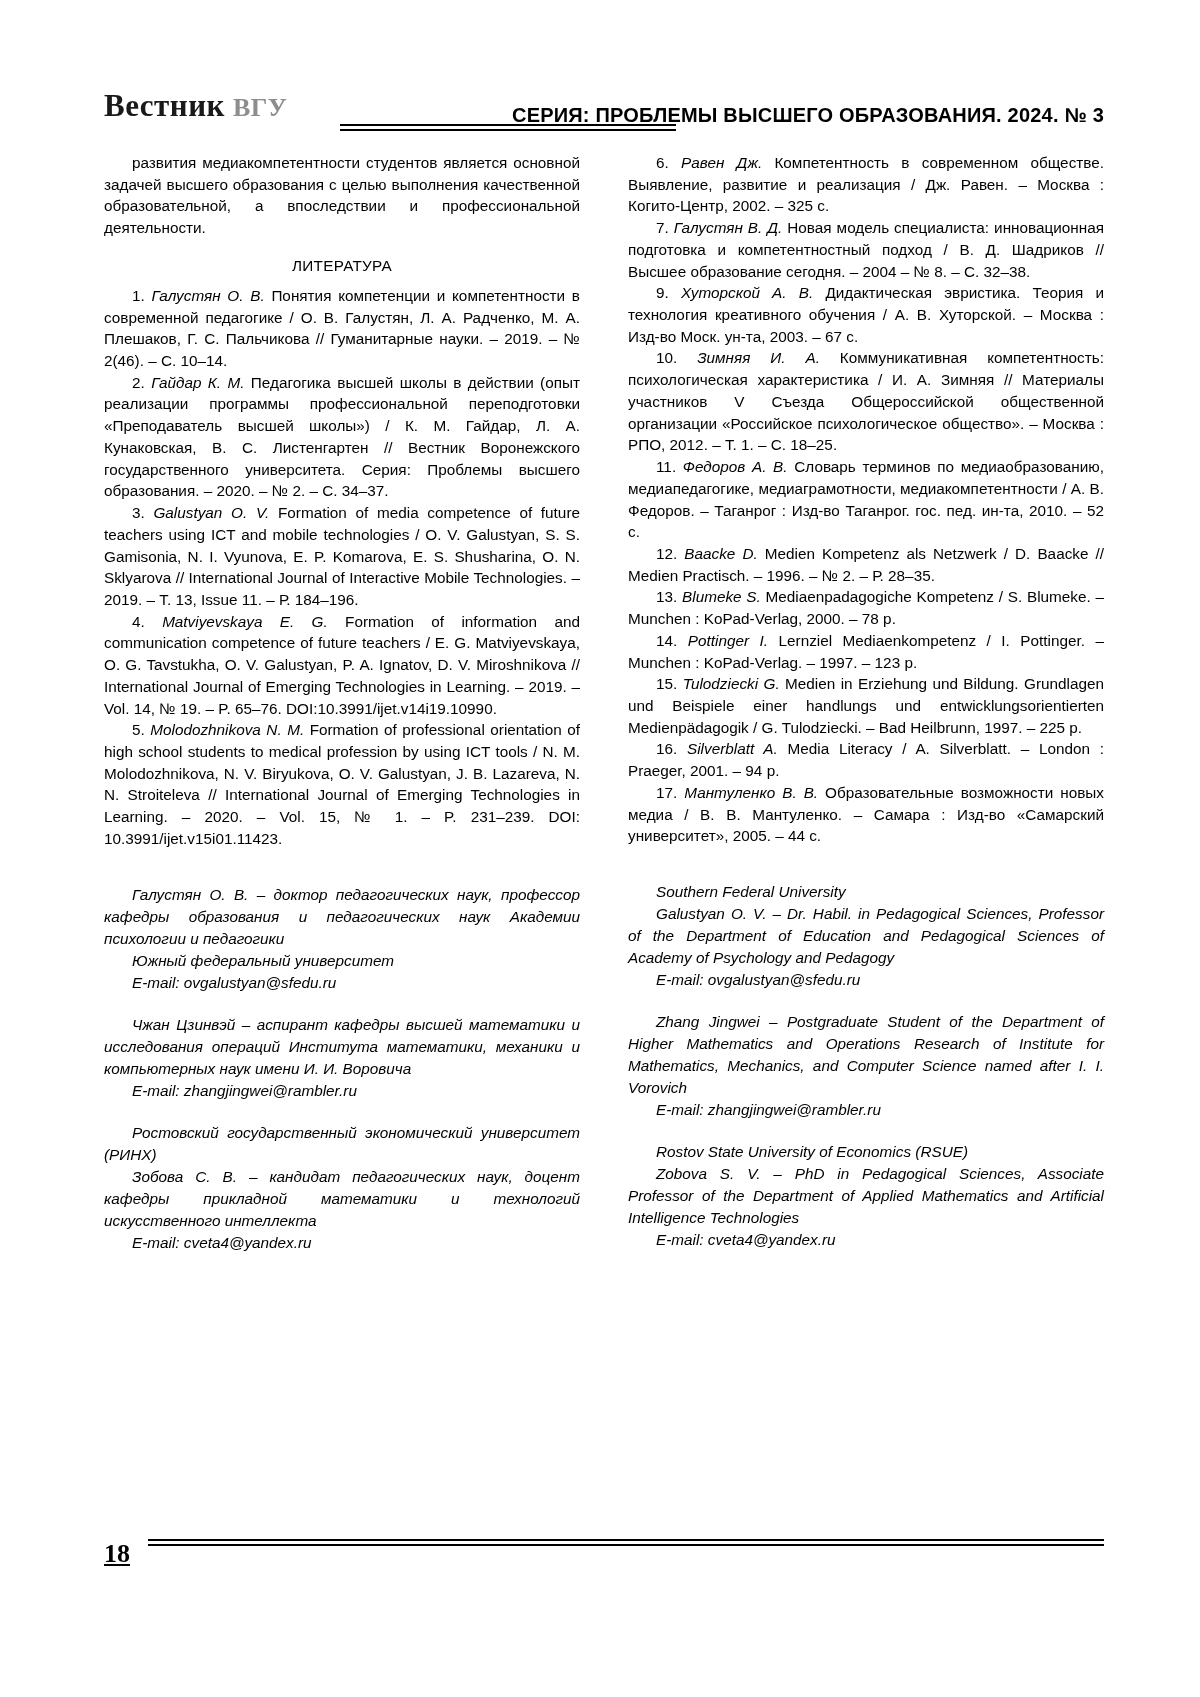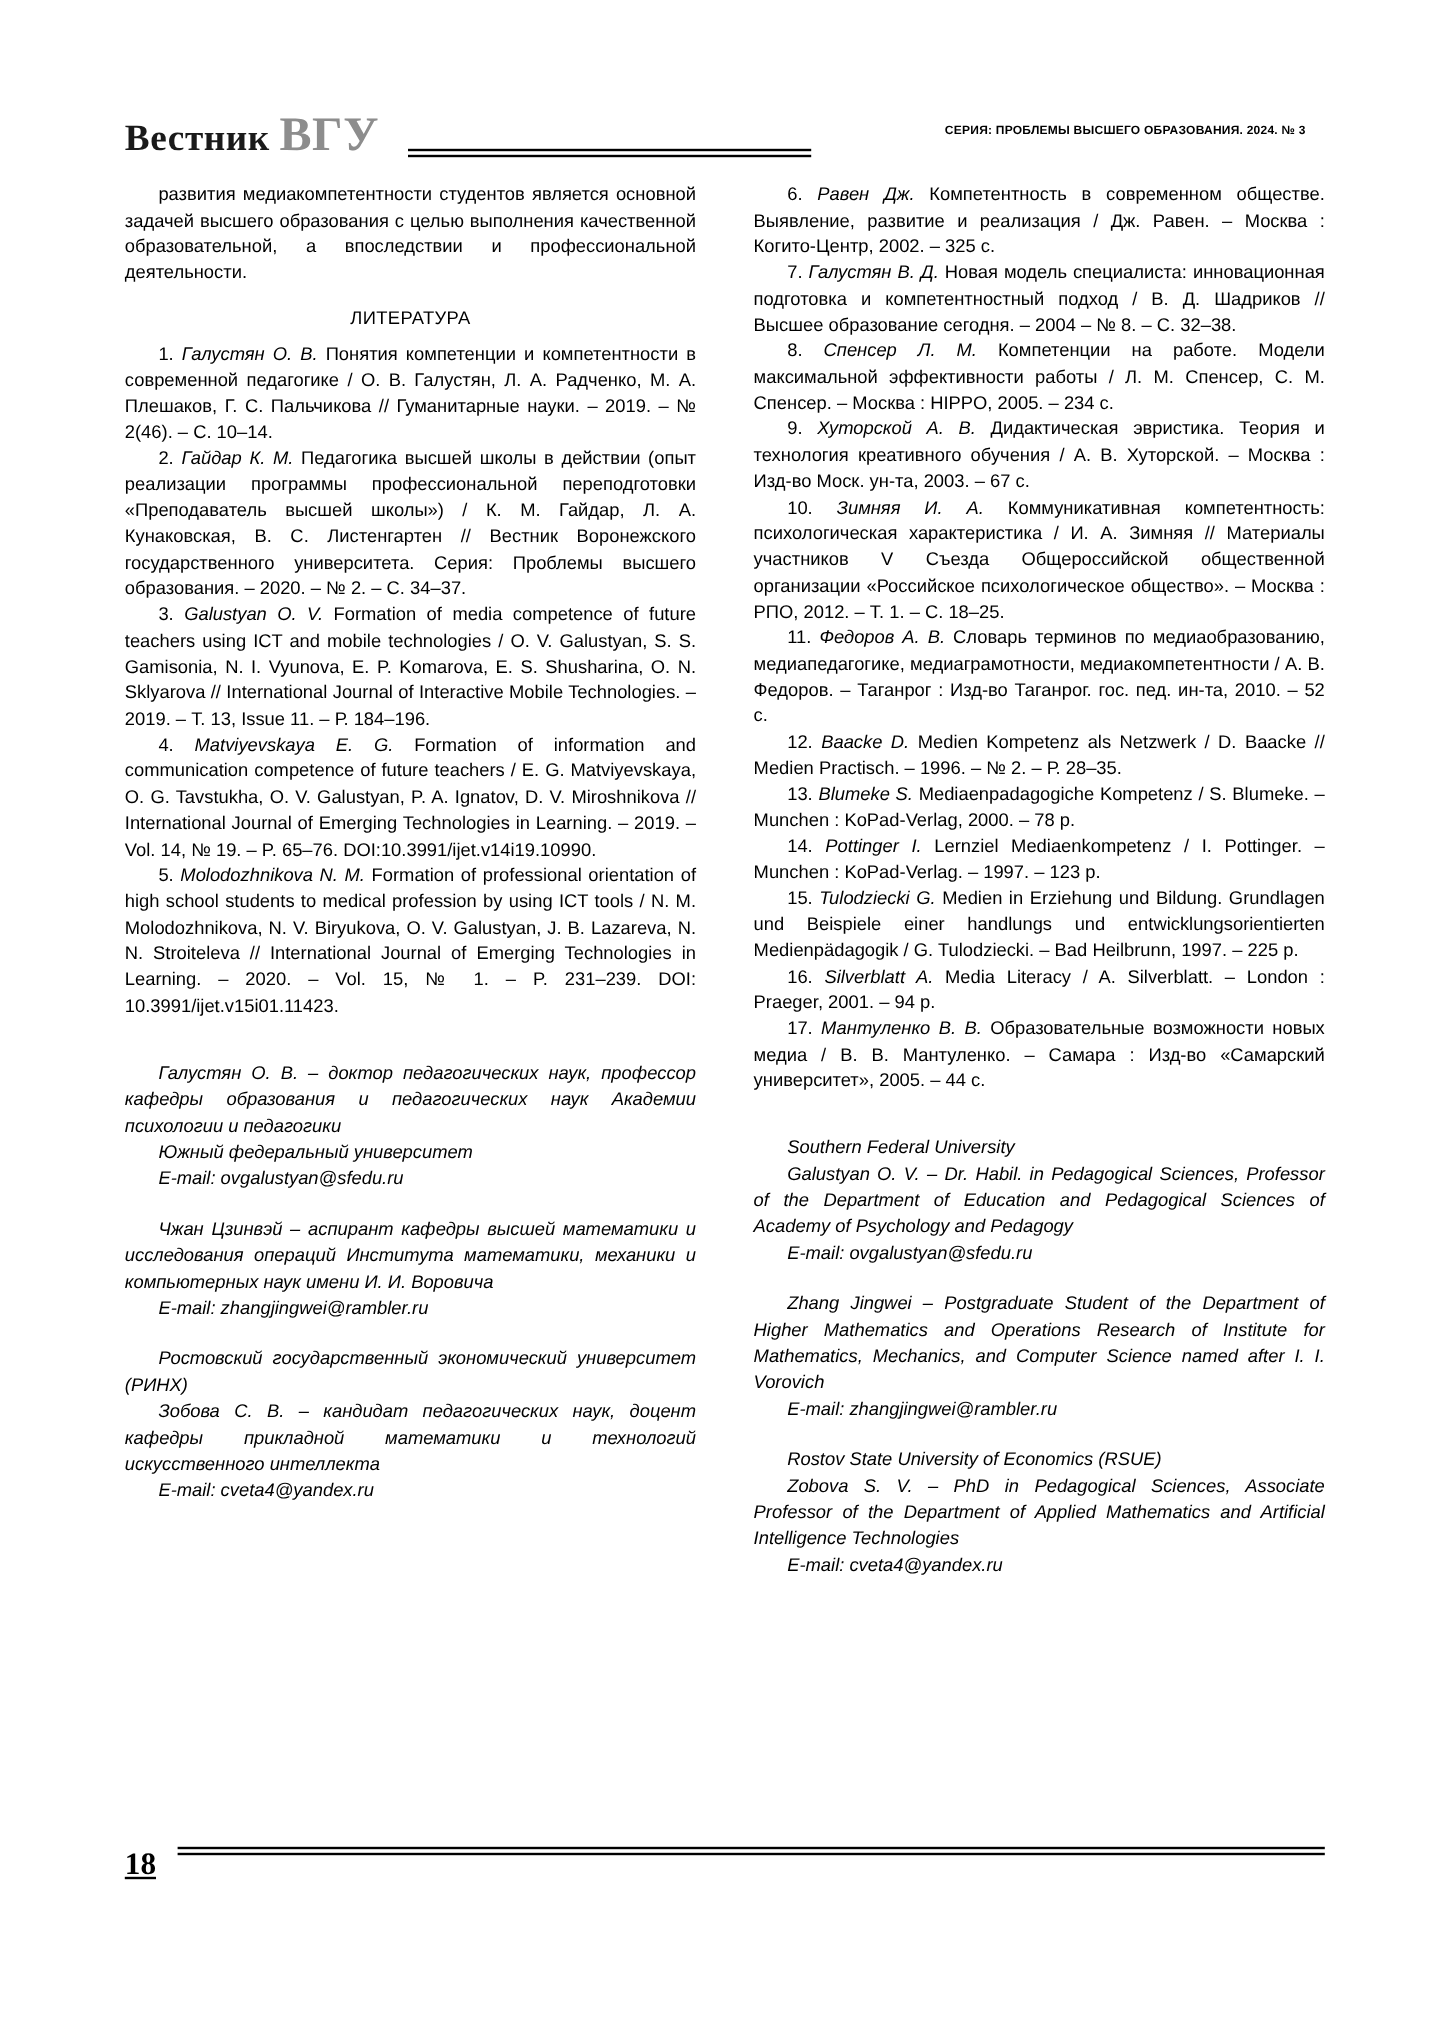--- a/index.html
+++ b/index.html
@@ -34,36 +34,36 @@
     font-size: 30px;
     letter-spacing: 0.5px;
     color: #1a1a1a;
     white-space: nowrap;
   }
   .masthead .big {
     font-size: 31px;
   }
   .masthead .grey {
     color: #8d8d8d;
-    font-size: 40px;
+    font-size: 26px;
   }
   .header-rule {
     position: absolute;
     left: 236px;
     top: 36px;
     width: 336px;
     border-top: 2px solid #000;
     border-bottom: 2px solid #000;
     height: 3px;
   }
   .header-series {
     position: absolute;
-    right: 16px;
+    right: 0;
     top: 16px;
-    font-size: 10px;
+    font-size: 20px;
     font-weight: bold;
     letter-spacing: 0.2px;
     white-space: nowrap;
   }
   .columns {
     position: absolute;
     left: 104px;
     top: 152px;
     width: 1000px;
     display: flex;
@@ -183,21 +183,20 @@
       <div class="affil">
         <p class="center-ind">Ростовский государственный экономический университет (РИНХ)</p>
         <p class="center-ind">Зобова С. В. – кандидат педагогических наук, доцент кафедры прикладной математики и технологий искусственного интеллекта</p>
         <p class="center-ind">E-mail: cveta4@yandex.ru</p>
       </div>
     </div>
 
     <div class="col">
       <p class="ref"><span>6. </span><span class="it">Равен Дж.</span><span> Компетентность в современном обществе. Выявление, развитие и реализация / Дж. Равен. – Москва : Когито-Центр, 2002. – 325 с.</span></p>
       <p class="ref"><span>7. </span><span class="it">Галустян В. Д.</span><span> Новая модель специалиста: инновационная подготовка и компетентностный подход / В. Д. Шадриков // Высшее образование сегодня. – 2004 – № 8. – С. 32–38.</span></p>
-      <p class="ref"><span>8. </span><span class="it">Спенсер Л. М.</span><span> Компетенции на работе. Модели максимальной эффективности работы / Л. М. Спенсер, С. М. Спенсер. – Москва : HIPPO, 2005. – 234 с.</span></p>
       <p class="ref"><span>9. </span><span class="it">Хуторской А. В.</span><span> Дидактическая эвристика. Теория и технология креативного обучения / А. В. Хуторской. – Москва : Изд-во Моск. ун-та, 2003. – 67 с.</span></p>
       <p class="ref"><span>10. </span><span class="it">Зимняя И. А.</span><span> Коммуникативная компетентность: психологическая характеристика / И. А. Зимняя // Материалы участников V Съезда Общероссийской общественной организации «Российское психологическое общество». – Москва : РПО, 2012. – Т. 1. – С. 18–25.</span></p>
       <p class="ref"><span>11. </span><span class="it">Федоров А. В.</span><span> Словарь терминов по медиаобразованию, медиапедагогике, медиаграмотности, медиакомпетентности / А. В. Федоров. – Таганрог : Изд-во Таганрог. гос. пед. ин-та, 2010. – 52 с.</span></p>
       <p class="ref"><span>12. </span><span class="it">Baacke D.</span><span> Medien Kompetenz als Netzwerk / D. Baacke // Medien Practisch. – 1996. – № 2. – Р. 28–35.</span></p>
       <p class="ref"><span>13. </span><span class="it">Blumeke S.</span><span> Mediaenpadagogiche Kompetenz / S. Blumeke. – Munchen : KoPad-Verlag, 2000. – 78 р.</span></p>
       <p class="ref"><span>14. </span><span class="it">Pottinger I.</span><span> Lernziel Mediaenkompetenz / I. Pottinger. – Munchen : KoPad-Verlag. – 1997. – 123 р.</span></p>
       <p class="ref"><span>15. </span><span class="it">Tulodziecki G.</span><span> Medien in Erziehung und Bildung. Grundlagen und Beispiele einer handlungs und entwicklungsorientierten Medienpädagogik / G. Tulodziecki. – Bad Heilbrunn, 1997. – 225 р.</span></p>
       <p class="ref"><span>16. </span><span class="it">Silverblatt A.</span><span> Media Literacy / A. Silverblatt. – London : Praeger, 2001. – 94 р.</span></p>
       <p class="ref"><span>17. </span><span class="it">Мантуленко В. В.</span><span> Образовательные возможности новых медиа / В. В. Мантуленко. – Самара : Изд-во «Самарский университет», 2005. – 44 с.</span></p>
 

